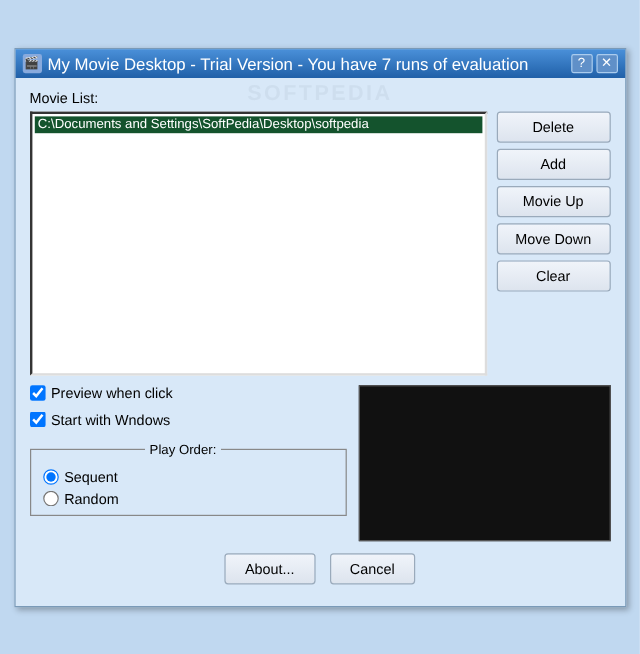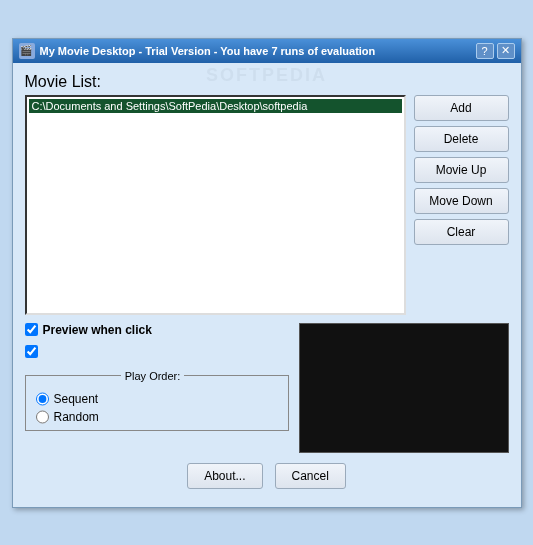--- a/index.html
+++ b/index.html
@@ -38,22 +38,22 @@
       width: 16px;
       height: 16px;
       background: #88aadd;
       border-radius: 2px;
       display: flex;
       align-items: center;
       justify-content: center;
       font-size: 10px;
     }
     .title-text {
-      font-size: 11px;
-      font-weight: bold;
+      font-size: 14px;
+      font-weight: normal;
     }
     .title-buttons {
       display: flex;
       gap: 3px;
     }
     .title-btn {
       width: 18px;
       height: 16px;
       background: #6090c8;
       border: 1px solid #aaccee;
@@ -62,21 +62,21 @@
       font-size: 11px;
       display: flex;
       align-items: center;
       justify-content: center;
       cursor: pointer;
     }
     .content {
       padding: 10px 12px;
     }
     .movie-list-label {
-      font-size: 16px;
+      font-size: 12px;
       margin-bottom: 4px;
       color: #000;
     }
     .main-row {
       display: flex;
       gap: 8px;
       margin-bottom: 8px;
     }
     .list-box {
       flex: 1;
@@ -130,37 +130,37 @@
       gap: 5px;
     }
     .checkbox-row input[type="checkbox"] {
       width: 13px;
       height: 13px;
       cursor: pointer;
     }
     .checkbox-label {
       font-size: 12px;
       color: #000;
-      font-weight: bold;
     }
     .play-order-group {
       border: 1px solid #888;
       padding: 6px 10px;
       margin-top: 4px;
       background: transparent;
     }
     .play-order-legend {
       font-size: 11px;
       color: #000;
       padding: 0 4px;
       margin-left: -4px;
       text-align: center;
     }
     .radio-row {
       display: flex;
+      align-items: center;
       gap: 5px;
       margin-top: 4px;
     }
     .radio-row input[type="radio"] {
       cursor: pointer;
     }
     .radio-label {
       font-size: 12px;
     }
     .preview-box {
@@ -211,36 +211,37 @@
       <span style="color:#c8d8e8; font-size:18px; font-weight:bold; letter-spacing:2px; opacity:0.6;">SOFTPEDIA</span>
     </div>
 
     <div class="movie-list-label">Movie List:</div>
 
     <div class="main-row">
       <div class="list-box">
         <div class="list-item">C:\Documents and Settings\SoftPedia\Desktop\softpedia</div>
       </div>
       <div class="buttons-col">
+        <button class="win-btn">Delete</button>
         <button class="win-btn">Add</button>
-        <button class="win-btn">Delete</button>
         <button class="win-btn">Movie Up</button>
         <button class="win-btn">Move Down</button>
         <button class="win-btn">Clear</button>
       </div>
     </div>
 
     <div class="bottom-section">
       <div class="left-controls">
         <label class="checkbox-row">
           <input type="checkbox" id="cb1" checked="" style="">
           <span class="checkbox-label">Preview when click</span>
         </label>
         <label class="checkbox-row">
           <input type="checkbox" id="cb2" checked="" style="">
+          <span class="checkbox-label">Start with Wndows</span>
         </label>
 
         <fieldset class="play-order-group">
           <legend class="play-order-legend">Play Order:</legend>
           <label class="radio-row">
             <input type="radio" name="playorder" value="sequent" checked="" style="">
             <span class="radio-label">Sequent</span>
           </label>
           <label class="radio-row">
             <input type="radio" name="playorder" value="random" style="">

